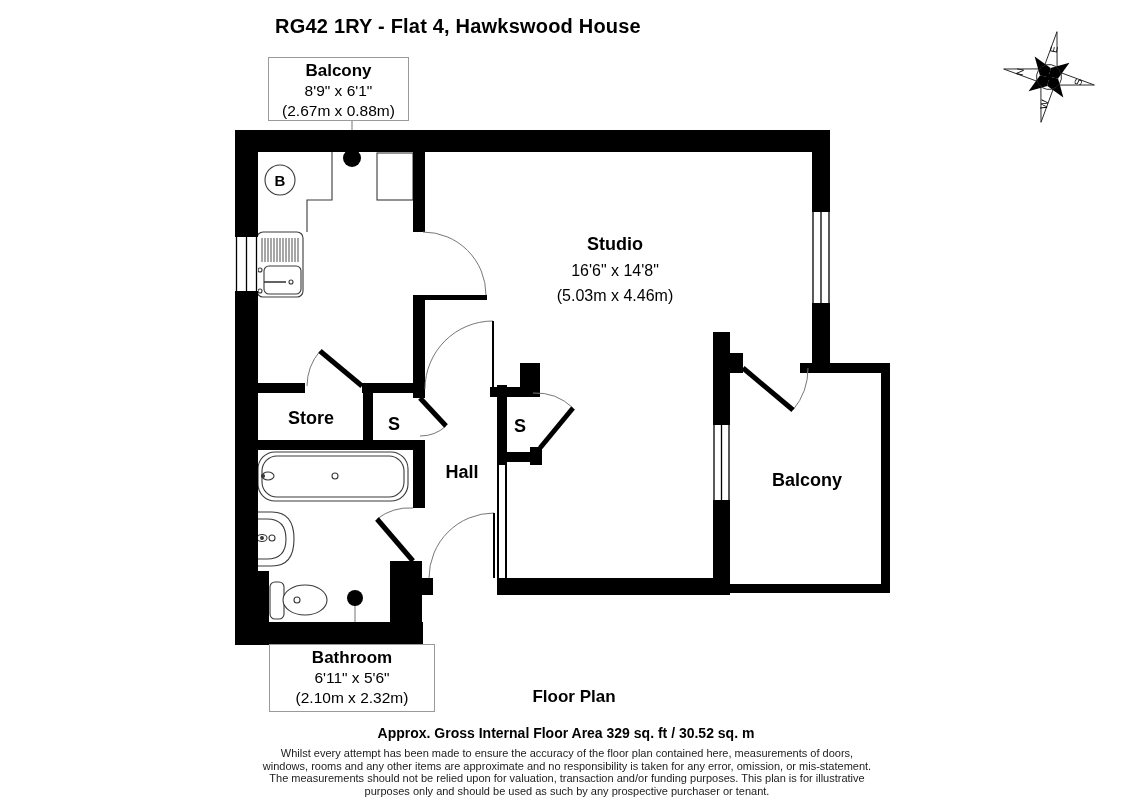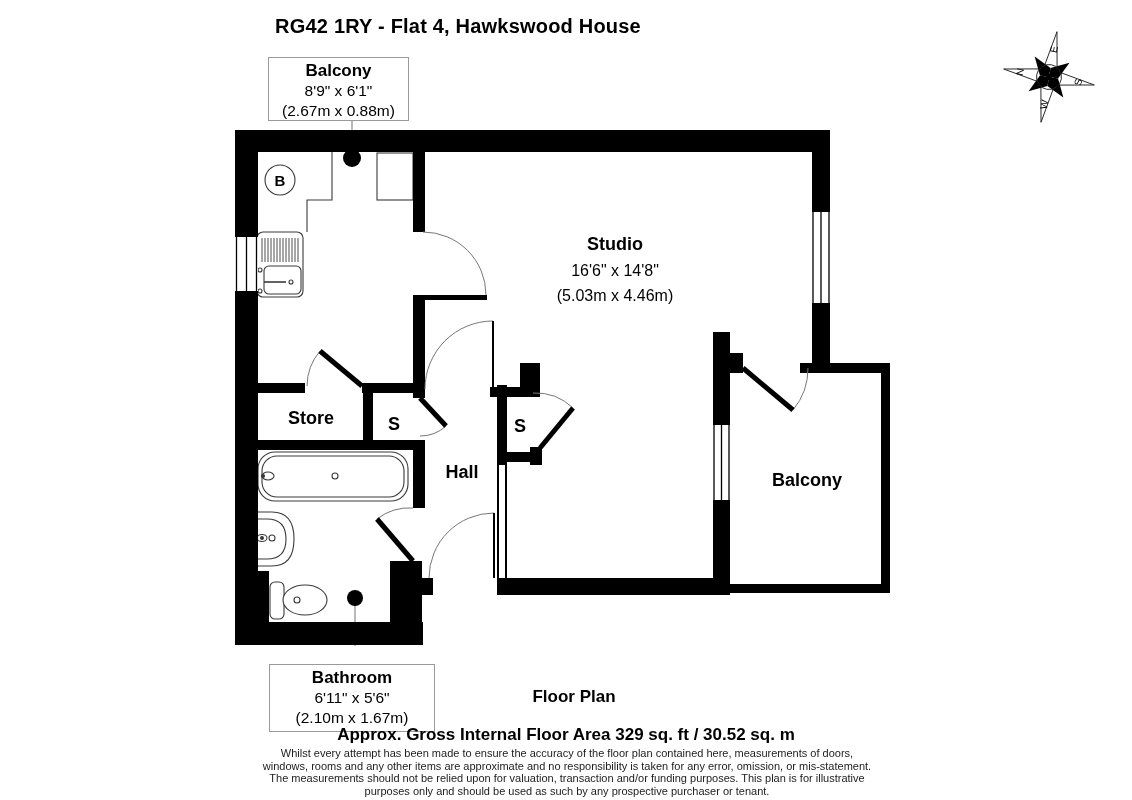--- a/index.html
+++ b/index.html
@@ -3,23 +3,23 @@
 <meta charset="utf-8">
 <style>
   html,body{margin:0;padding:0;background:#fff;}
   body{width:1132px;height:800px;position:relative;font-family:"Liberation Sans",sans-serif;color:#000;overflow:hidden;}
   .abs{position:absolute;}
   .page-title{top:15px;left:0;width:916px;text-align:center;font-size:20px;font-weight:bold;letter-spacing:.2px;}
   .room-box{border:1px solid #9a9a9a;background:#fff;text-align:center;box-sizing:border-box;padding-top:2px;}
   .room-box .rname{font-size:17px;font-weight:bold;line-height:21px;}
   .room-box .rdim{font-size:15.5px;line-height:20px;}
   .kitchen-box{left:268px;top:57px;width:141px;height:64px;}
-  .bathroom-box{left:269px;top:644px;width:166px;height:68px;margin-top:20px;}
+  .bathroom-box{left:269px;top:644px;width:166px;height:68px;}
   .floorplan-heading{top:687px;left:0;width:1132px;text-align:center;font-size:17px;font-weight:bold;margin-left:8px;}
-  .area-line{top:725px;left:0;width:1132px;text-align:center;font-size:17px;font-weight:bold;}
+  .area-line{top:725px;left:0;width:1132px;text-align:center;font-size:14px;font-weight:bold;}
   .disclaimer{top:747px;left:262px;width:610px;text-align:center;font-size:11px;line-height:12.6px;color:#1c1c1c;}
   svg{position:absolute;top:0;left:0;}
   svg text{font-family:"Liberation Sans",sans-serif;fill:#000;}
   .roomlabel{font-size:18px;font-weight:bold;text-anchor:middle;}
   .dimlabel{font-size:16px;text-anchor:middle;}
   .blabel{font-size:15px;font-weight:bold;text-anchor:middle;}
   .complabel{font-size:10px;text-anchor:middle;}
 </style>
 </head>
 <body>
@@ -210,18 +210,18 @@
 
 <div class="abs room-box kitchen-box">
   <div class="rname">Balcony</div>
   <div class="rdim">8'9" x 6'1"</div>
   <div class="rdim">(2.67m x 0.88m)</div>
 </div>
 
 <div class="abs room-box bathroom-box">
   <div class="rname">Bathroom</div>
   <div class="rdim">6'11" x 5'6"</div>
-  <div class="rdim">(2.10m x 1.67m)</div>
+  <div class="rdim">(2.10m x 2.32m)</div>
 </div>
 
 <div class="abs floorplan-heading">Floor Plan</div>
 <div class="abs area-line">Approx. Gross Internal Floor Area 329 sq. ft / 30.52 sq. m</div>
 <div class="abs disclaimer">Whilst every attempt has been made to ensure the accuracy of the floor plan contained here, measurements of doors, windows, rooms and any other items are approximate and no responsibility is taken for any error, omission, or mis-statement. The measurements should not be relied upon for valuation, transaction and/or funding purposes. This plan is for illustrative purposes only and should be used as such by any prospective purchaser or tenant.</div>
 
 </body></html>

